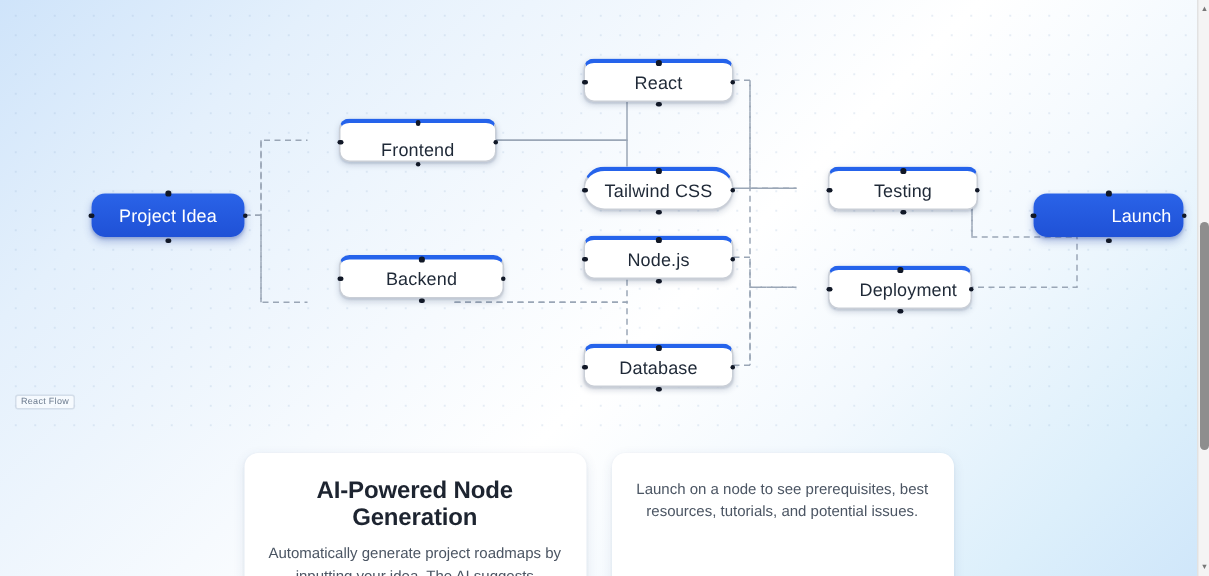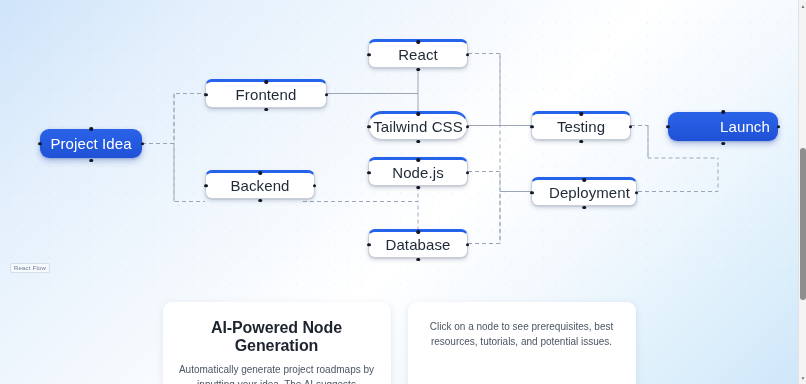--- a/index.html
+++ b/index.html
@@ -45,23 +45,24 @@
     pointer-events: none;
   }
 
   
   .node {
     position: absolute;
     display: flex;
     align-items: center;
     justify-content: center;
     border-radius: 7px;
-    font-size: 15px;
+    font-size: 12px;
     letter-spacing: .1px;
     white-space: nowrap;
+    margin-left: 21px;
   }
 
   .node.tech {
     background: #ffffff;
     border: 1px solid #c9ced6;
     border-top: 3px solid #2563eb;
     color: #1f2937;
     font-weight: 400;
     box-shadow: 0 2px 4px rgba(30,50,90,.18), 0 1px 1px rgba(30,50,90,.10);
   }
@@ -203,21 +204,21 @@
     </svg>
 
     <div id="nodes-layer">
         <div class="node accent" style="left: 40px; top: 129px; width: 102px; height: 29px;">
           <span>Project Idea</span>
           <i class="handle h-l"></i>
           <i class="handle h-r"></i>
           <i class="handle h-t"></i>
           <i class="handle h-b"></i>
         </div>
-        <div class="node tech" style="left: 205px; top: 79px; width: 122px; height: 29px;">
+        <div class="node tech" style="left: 205px; top: 79px; width: 105px; height: 29px; align-items: flex-end;">
           <span>Frontend</span>
           <i class="handle h-l"></i>
           <i class="handle h-r"></i>
           <i class="handle h-t"></i>
           <i class="handle h-b"></i>
         </div>
         <div class="node tech" style="left: 205px; top: 170px; width: 110px; height: 29px;">
           <span>Backend</span>
           <i class="handle h-l"></i>
           <i class="handle h-r"></i>
@@ -252,46 +253,46 @@
           <i class="handle h-t"></i>
           <i class="handle h-b"></i>
         </div>
         <div class="node tech" style="left: 531px; top: 111px; width: 100px; height: 29px;">
           <span>Testing</span>
           <i class="handle h-l"></i>
           <i class="handle h-r"></i>
           <i class="handle h-t"></i>
           <i class="handle h-b"></i>
         </div>
-        <div class="node tech" style="left: 531px; top: 177px; width: 106px; height: 29px; padding-left: 11px;">
+        <div class="node tech" style="left: 531px; top: 177px; width: 96px; height: 29px; padding-left: 11px;">
           <span>Deployment</span>
           <i class="handle h-l"></i>
           <i class="handle h-r"></i>
           <i class="handle h-t"></i>
           <i class="handle h-b"></i>
         </div>
-        <div class="node accent" style="left: 668px; top: 112px; width: 110px; height: 29px; padding-left: 44px;">
+        <div class="node accent" style="left: 668px; top: 129px; width: 100px; height: 29px; padding-left: 44px;">
           <span>Launch</span>
           <i class="handle h-l"></i>
           <i class="handle h-r"></i>
           <i class="handle h-t"></i>
           <i class="handle h-b"></i>
         </div>
       </div>
 
     <div id="attribution">React Flow</div>
   </div>
 
   <div id="cards">
     <div class="card">
       <div class="card-title">AI-Powered Node Generation</div>
       <div class="card-body">Automatically generate project roadmaps by inputting your idea. The AI suggests technologies, frameworks, and dependencies.</div>
     </div>
     <div class="card">
-      <div class="card-body">Click on a node to see prerequisites, best resources, tutorials, and potential issues.</div>
+      <div class="card-body">Launch on a node to see prerequisites, best resources, tutorials, and potential issues.</div>
     </div>
   </div>
 
   <div id="scrollbar-track">
     <div id="scroll-up-arrow">▲</div>
     <div id="scrollbar-thumb"></div>
     <div id="scroll-down-arrow">▼</div>
   </div>
 
 </div>

